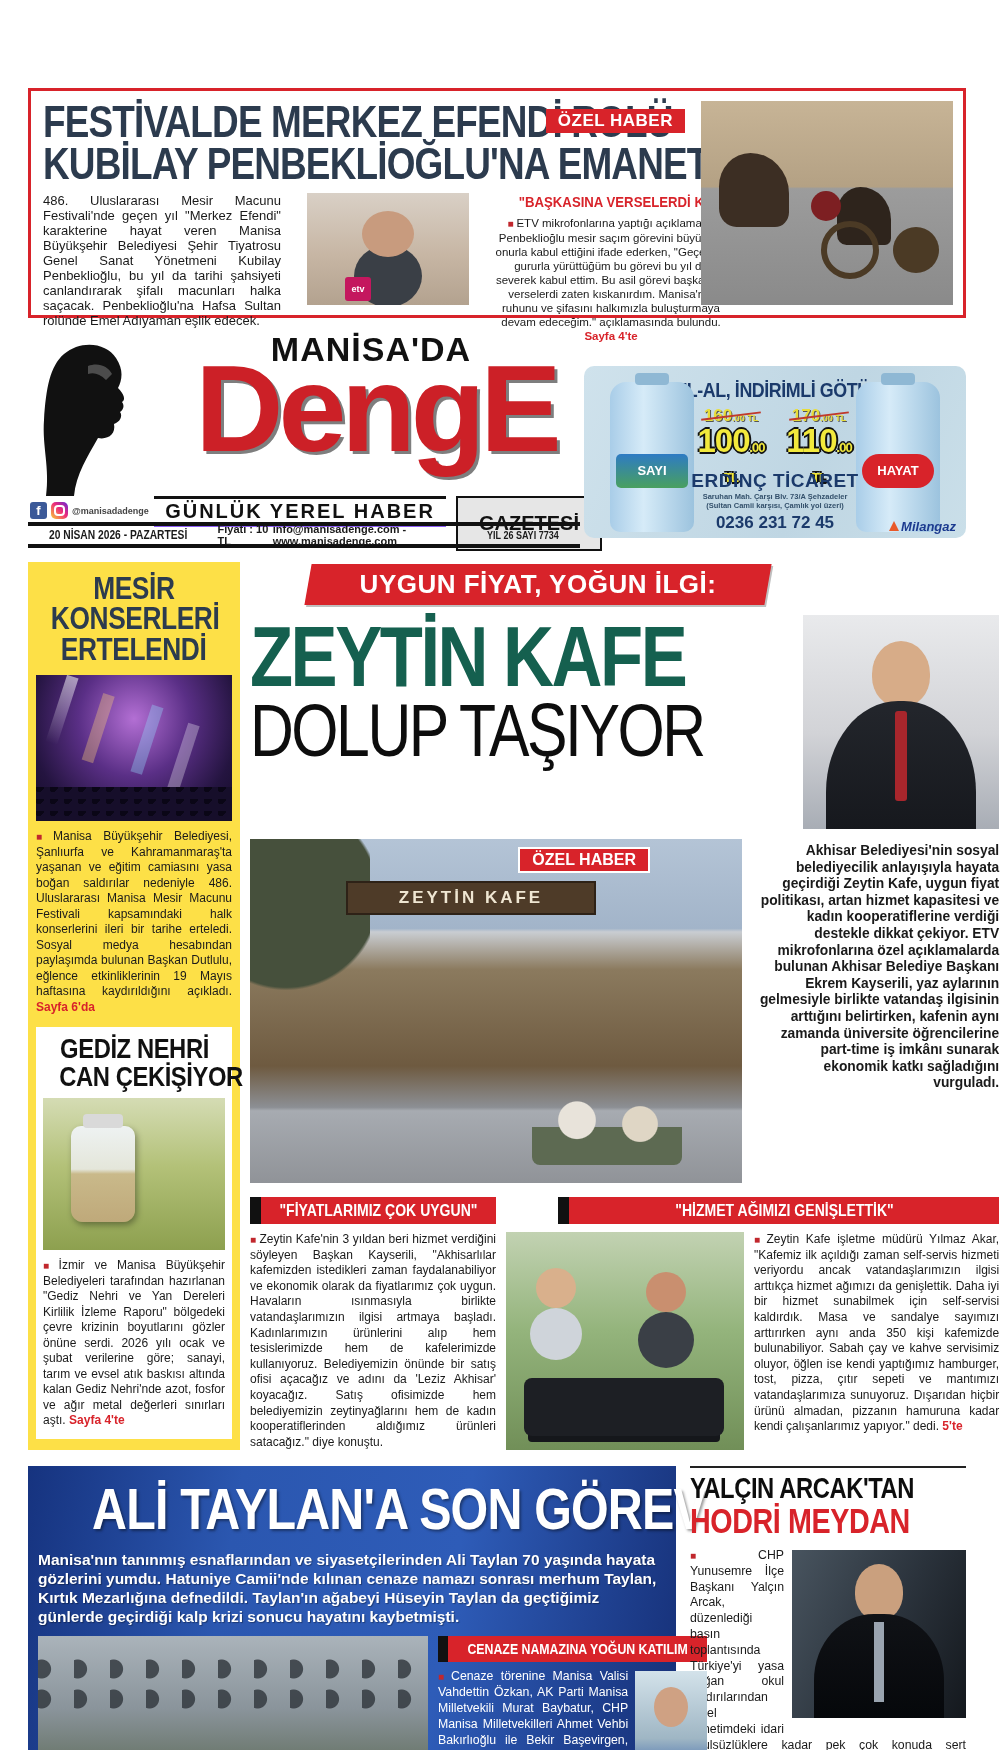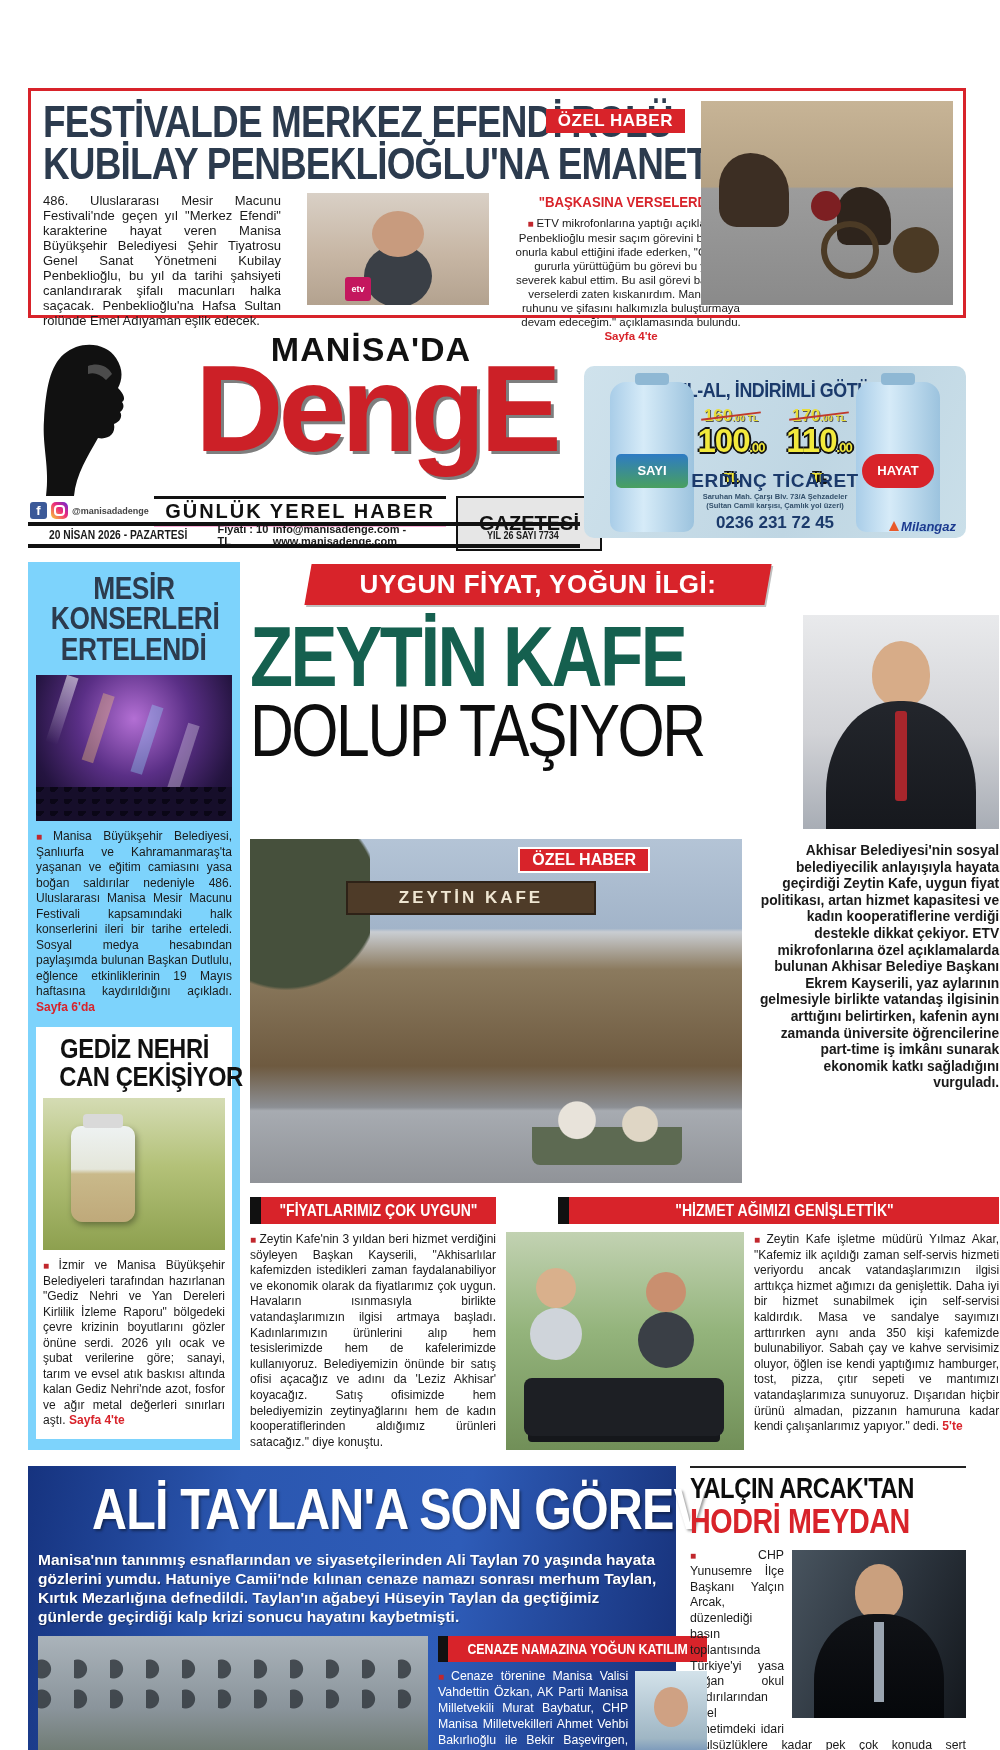--- a/index.html
+++ b/index.html
@@ -12,36 +12,36 @@
   .red { color:#d8232a; font-weight:bold; }
   .bullet { color:#c1272d; font-size:10px; margin-right:3px; }
 
   
   .top-box { position:relative; border:3px solid #d8232a; height:230px; padding:10px 12px; background:#fff; }
   .top-head { font-weight:900; font-size:45px; line-height:.93; color:#2c3b4e; letter-spacing:-1px; }
   .top-badge { position:absolute; top:18px; right:278px; background:#d8232a; color:#fff; font-weight:800; font-size:17px; padding:2px 12px; letter-spacing:.5px; }
   .top-row { display:flex; gap:26px; margin-top:8px; }
   .top-intro { width:238px; font-size:13px; line-height:15px; text-align:justify; }
   .ph { position:relative; overflow:hidden; background:#999; flex-shrink:0; }
-  .ph-mic { width:182px; height:112px; background:linear-gradient(180deg,#d9d0c6,#c7b6a4 55%,#b3a28f);padding-left:41px; }
+  .ph-mic { width:162px; height:112px; background:linear-gradient(180deg,#d9d0c6,#c7b6a4 55%,#b3a28f);padding-left:41px; }
   .ph-mic::before { content:''; position:absolute; left:50%; top:18px; width:52px; height:46px; margin-left:-26px; border-radius:50%; background:#c89b7e; box-shadow:0 42px 0 8px #3a3f46; }
   .mic-cube { position:absolute; left:38px; bottom:4px; width:26px; height:24px; background:#c4175e; color:#fff; font-size:9px; font-weight:bold; text-align:center; line-height:24px; border-radius:3px; }
   .top-quote { width:232px; }
   .quote-title { color:#d8232a; font-weight:800; font-size:15.5px; text-align:center; margin-bottom:5px; }
   .quote-body { font-size:11.5px; line-height:14px; text-align:center; }
   .ph-carriage { position:absolute; right:10px; top:10px; width:252px; height:204px; background:linear-gradient(180deg,#c7b496 0%,#b4a184 42%,#9c9c9c 43%,#8a8a8a 100%); }
   .ph-carriage::before { content:''; position:absolute; left:18px; top:52px; width:70px; height:74px; background:#3c2e23; border-radius:45% 55% 20% 25%; box-shadow:110px 26px 0 -8px #2e241c; }
   .ph-carriage::after { content:''; position:absolute; left:120px; bottom:26px; width:46px; height:46px; border:6px solid #4b3a25; border-radius:50%; box-shadow:66px 0 0 -6px #4b3a25, -24px -44px 0 -14px #7d1f22; }
 
   
   .masthead { position:relative; height:218px; margin-top:12px; }
   .ph-ata { position:absolute; left:0; top:6px; width:118px; height:164px; background:#fff; }
   .mh-kicker { position:absolute; left:128px; top:0; width:430px; text-align:center; font-weight:900; font-size:34px; letter-spacing:1px; color:#111; }
   .mh-logo { position:absolute; left:122px; top:18px; width:452px; text-align:center; font-weight:900; font-size:122px; line-height:1; color:#cc2027; letter-spacing:-5px; text-shadow:3px 3px 0 #7e7e7e; }
-  .mh-tagbar { position:absolute; left:126px; top:166px; width:292px; border-top:3px solid #111; border-bottom:3px solid #f9a8d4; font-size:20px; font-weight:bold; letter-spacing:2px; text-align:center; padding:1px 0; color:#111; background:#fff; }
+  .mh-tagbar { position:absolute; left:126px; top:166px; width:292px; border-top:3px solid #111; border-bottom:3px solid #8b5cf6; font-size:20px; font-weight:bold; letter-spacing:2px; text-align:center; padding:1px 0; color:#111; background:#fff; }
   .mh-gaz { position:absolute; left:428px; top:166px; width:146px; border:2px solid #111; background:#e6e6e6; font-size:20px; font-weight:bold; text-align:center; padding:14px 0; color:#111; }
   .mh-social { position:absolute; left:2px; top:172px; display:flex; align-items:center; gap:4px; }
   .fb-icon { width:17px; height:17px; background:#3b5998; color:#fff; font-weight:bold; font-size:13px; text-align:center; line-height:17px; border-radius:3px; }
   .ig-icon { width:17px; height:17px; border-radius:5px; background:linear-gradient(45deg,#f9ce34,#ee2a7b 55%,#6228d7); position:relative; }
   .ig-icon::before { content:''; position:absolute; inset:3px; border:2px solid #fff; border-radius:4px; }
   .mh-handle { font-size:9px; color:#444; font-weight:bold; }
   .mh-datebar { position:absolute; left:0; top:192px; width:552px; border-top:4px solid #111; border-bottom:4px solid #111; height:26px; display:flex; align-items:center; justify-content:space-between; padding:0 6px; }
   .mh-date { font-weight:bold; font-size:12.5px;margin-left:15px; }
   .mh-price,.mh-contact,.mh-issue { font-weight:bold; font-size:11px; }
 
@@ -63,21 +63,21 @@
   .new-price { color:#f2e93c; font-weight:900; font-size:33px; line-height:.9; letter-spacing:-1px; text-shadow:-2px 0 #111,2px 0 #111,0 -2px #111,0 2px #111,1px 1px 0 #111; }
   .new-frac { font-size:13px; }
   .ad-company { position:absolute; left:0; right:0; top:104px; text-align:center; font-weight:900; font-size:19px; color:#1b3a6b; letter-spacing:.5px; }
   .ad-addr { position:absolute; left:0; right:0; top:126px; text-align:center; font-size:7.5px; line-height:9px; color:#33506b; font-weight:bold; }
   .ad-phone { position:absolute; left:0; right:0; top:147px; text-align:center; font-weight:900; font-size:17px; color:#1b3a6b; }
   .ad-brand { position:absolute; right:10px; bottom:4px; font-weight:900; font-style:italic; font-size:13px; color:#1b3a8f; }
   .ad-brand::before { content:''; display:inline-block; width:0; height:0; border-left:5px solid transparent; border-right:5px solid transparent; border-bottom:10px solid #e8592a; margin-right:2px; }
 
   
   .content { display:flex; gap:10px; margin-top:14px; }
-  .sidebar { width:212px; background:#7dd3fc; padding:8px 8px 10px; }
+  .sidebar { width:212px; background:#fde047; padding:8px 8px 10px; }
   .sb-head { text-align:center; font-weight:900; font-size:31px; line-height:.98; color:#2c3b4e; letter-spacing:-.5px; margin:4px 0 10px; }
   .ph-concert { width:100%; height:146px; background:radial-gradient(ellipse at 50% 30%,#b36fd4 0%,#5a2f86 40%,#241440 75%,#140b28 100%); }
   .ph-concert::before { content:''; position:absolute; left:10%; top:0; width:12px; height:70px; background:linear-gradient(180deg,rgba(255,255,255,.55),transparent); transform:rotate(18deg); box-shadow:40px 6px 0 rgba(255,210,120,.35), 90px 2px 0 rgba(150,220,255,.35), 130px 8px 0 rgba(255,255,255,.3); }
   .ph-concert::after { content:''; position:absolute; left:0; right:0; bottom:0; height:34px; background:radial-gradient(circle at 20% 0,#0a0616 30%,transparent 31%) 0 0/14px 12px repeat, #160e2a; }
   .sb-body { font-size:12px; line-height:15.5px; text-align:justify; margin-top:8px; }
   .sb-card { background:#fff; margin-top:12px; padding:8px 7px 10px; }
   .sb-head2 { text-align:center; font-weight:900; font-size:28px; line-height:.98; color:#111; letter-spacing:-.5px; margin-bottom:8px; }
   .ph-gediz { width:100%; height:152px; background:linear-gradient(180deg,#d5dcb4 0%,#b3c178 45%,#8da04f 100%); }
   .ph-gediz::before { content:''; position:absolute; left:28px; top:28px; width:64px; height:96px; background:linear-gradient(180deg,#eef2f2 0%,#e4e6da 45%,#c9b98a 50%,#bfa97a 100%); border-radius:10px 10px 12px 12px; box-shadow:2px 3px 6px rgba(0,0,0,.35); }
   .ph-gediz::after { content:''; position:absolute; left:40px; top:16px; width:40px; height:14px; background:#d9d9d9; border-radius:4px; }

